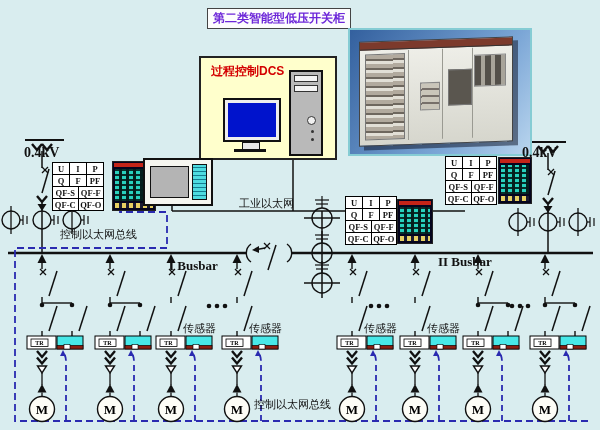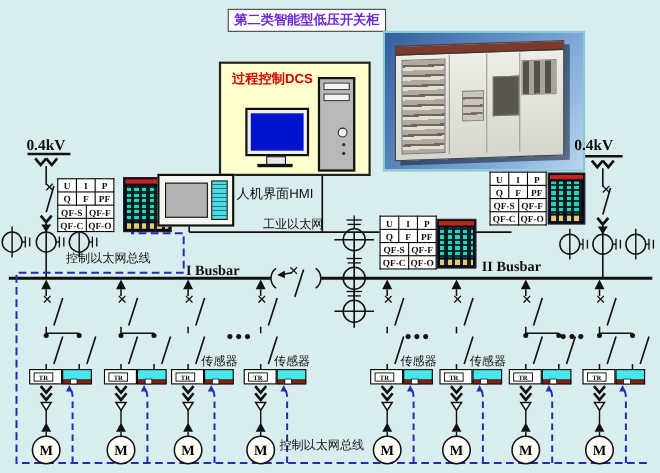--- a/index.html
+++ b/index.html
@@ -32,21 +32,21 @@
   .cab-top{height:7px;background:#7c3a2c;border-bottom:1px solid #333;}
   .brk{position:absolute;left:5px;top:12px;width:38px;height:84px;border:1px solid #777;
        background:repeating-linear-gradient(#b2aa9e 0 4px,#6e675e 4px 6px,#e2dfd6 6px 9px);}
   .dv{position:absolute;top:9px;bottom:4px;width:1px;background:#9a9a92;}
   .cl1{position:absolute;left:60px;top:42px;width:18px;height:26px;border:1px solid #888;
        background:repeating-linear-gradient(#cac6ba 0 5px,#77706a 5px 7px);}
   .cl2{position:absolute;left:114px;top:16px;width:30px;height:30px;border:1px solid #888;
        background:repeating-linear-gradient(90deg,#54504a 0 6px,#a8a49a 6px 10px);}
   .cl3{position:absolute;left:88px;top:30px;width:22px;height:34px;border:1px solid #777;background:#5a564f;}
 
-  .serifb{font-family:"Liberation Serif",serif;font-weight:bold;}
+  .serifb{font-family:"Liberation Serif",serif;font-weight:bold;margin-top:20px;}
   .kv{font-size:14px;}
   .lbl11{font-size:11px;}
   .buslbl{font-size:13px;}
 
   .mtable{position:absolute;border-collapse:collapse;background:#fff;table-layout:fixed;
           font-family:"Liberation Serif",serif;font-weight:bold;font-size:8.5px;z-index:2;}
   .mtable td{border:1px solid #000;height:11px;text-align:center;padding:0;overflow:hidden;}
 
   .meter{position:absolute;z-index:2;background:#05051e;border:1px solid #222;padding:1px;
          display:flex;flex-direction:column;}
@@ -526,21 +526,20 @@
   <div class="meter" style="left:498px;top:157px;width:30px;height:43px">
     <div class="bar"></div>
     <div class="scr"></div>
     <div class="dig"></div>
   </div>
 
   <div class="ovl abs hmi">
     <div class="scr"></div>
     <div class="pad"></div>
   </div>
-  <div class="ovl abs" style="left:215px;top:168px;font-size:12px">人机界面HMI</div>
 
   <div class="ovl abs lbl11" style="left:239px;top:196px">工业以太网</div>
   <div class="ovl abs lbl11" style="left:60px;top:227px">控制以太网总线</div>
   <div class="ovl abs lbl11" style="left:254px;top:397px">控制以太网总线</div>
 
   <div class="ovl abs serifb buslbl" style="left:169px;top:238px">I Busbar</div>
   <div class="ovl abs serifb buslbl" style="left:438px;top:234px">II Busbar</div>
 
   <div class="ovl abs lbl11" style="left:183px;top:321px">传感器</div>
   <div class="ovl abs lbl11" style="left:249px;top:321px">传感器</div>

